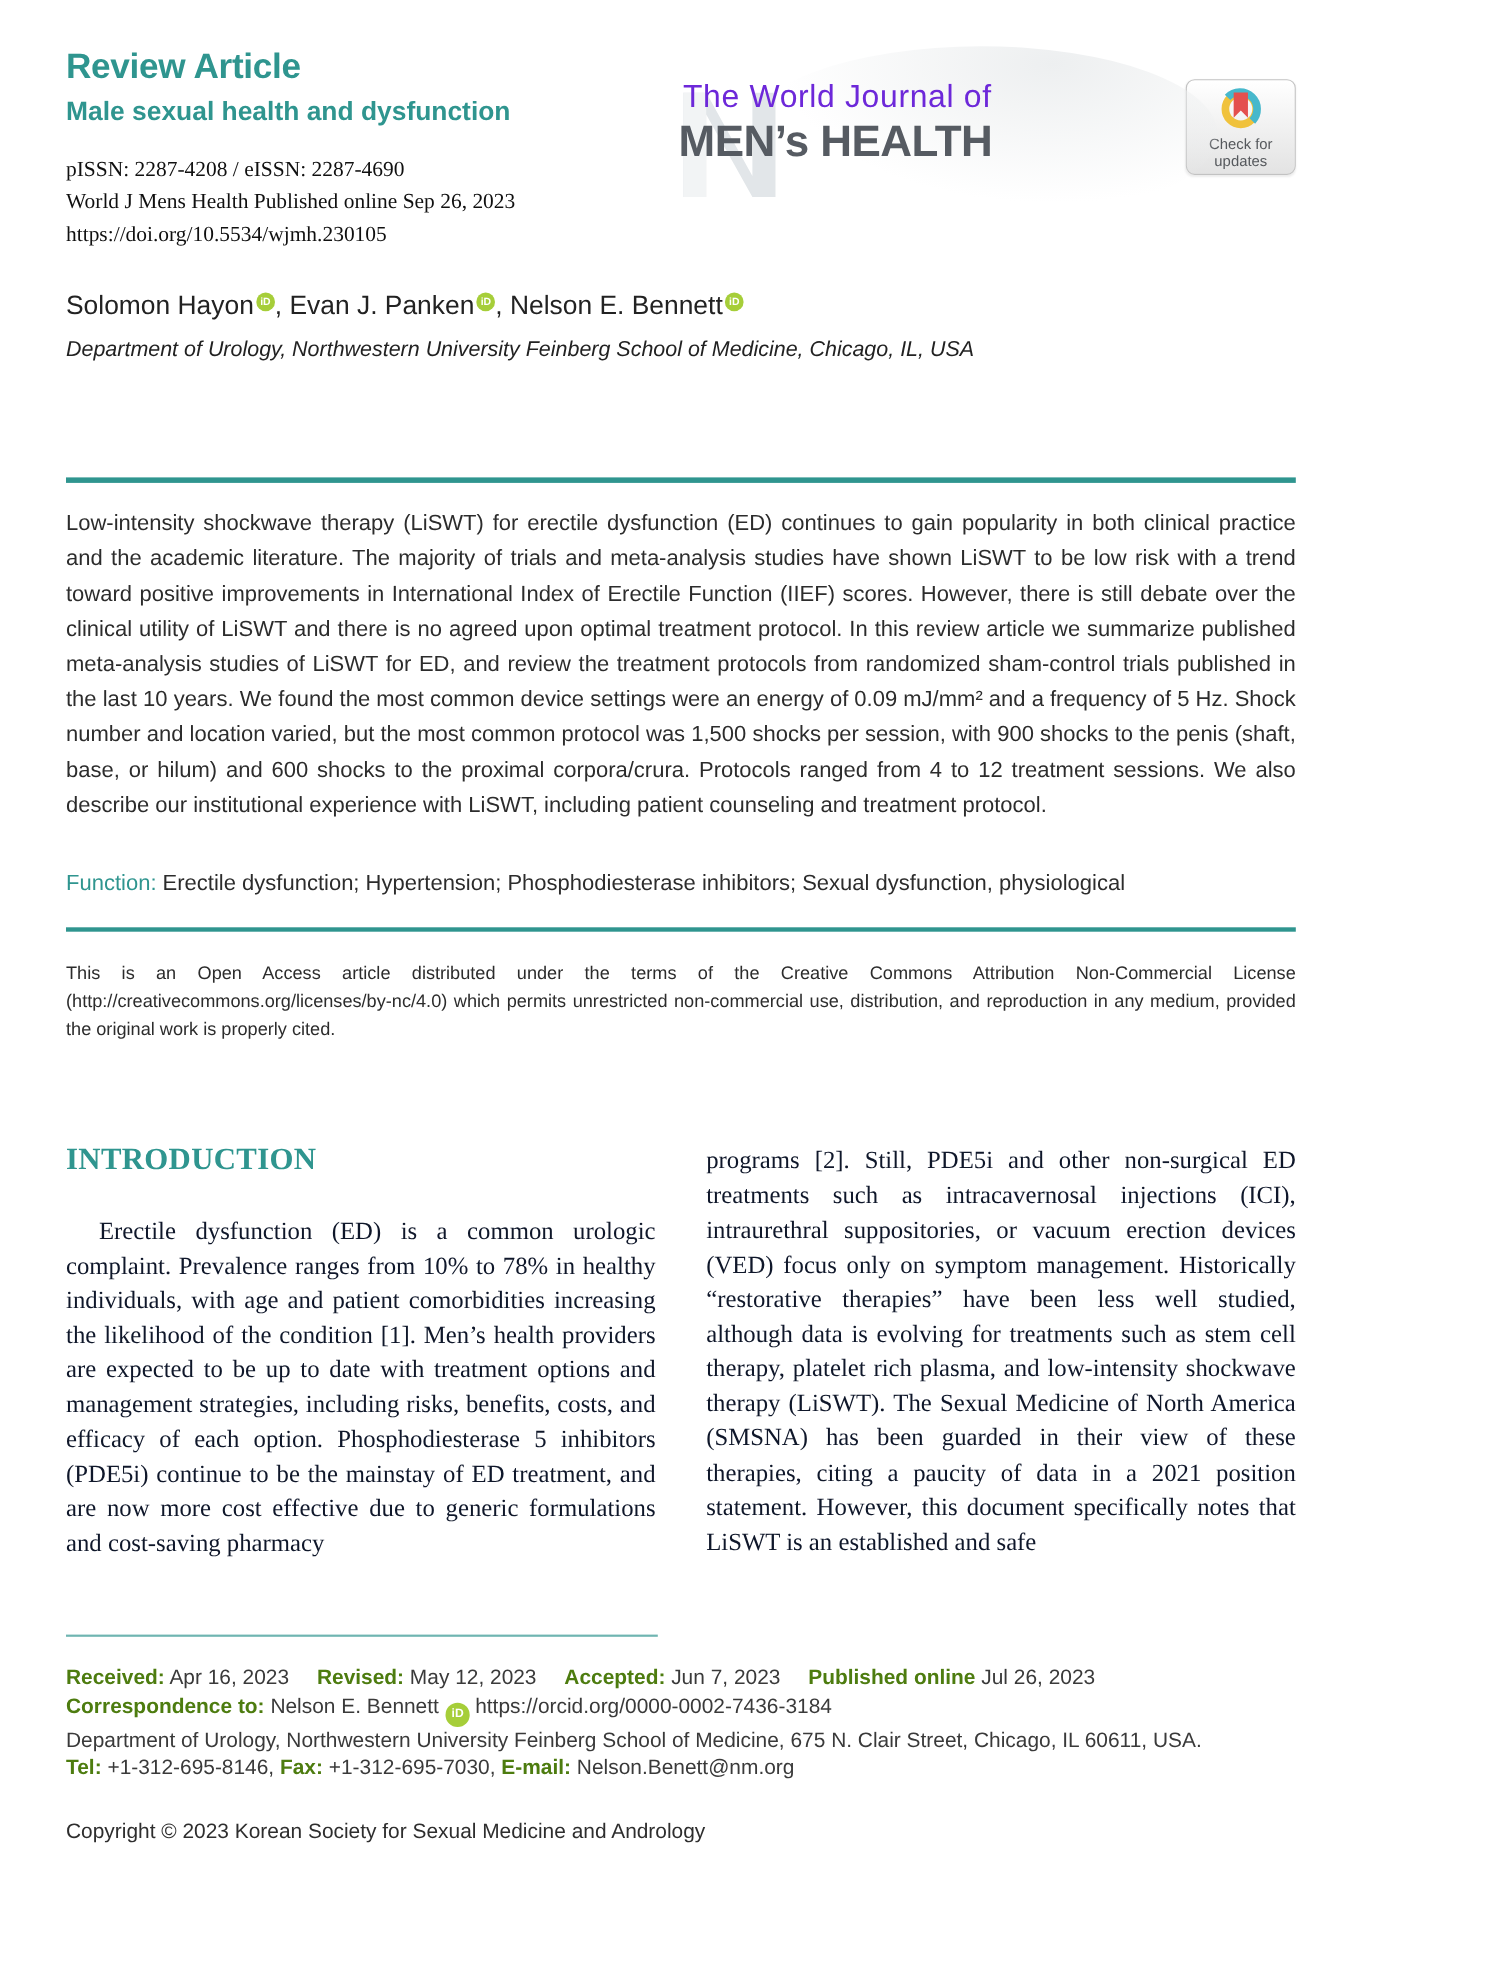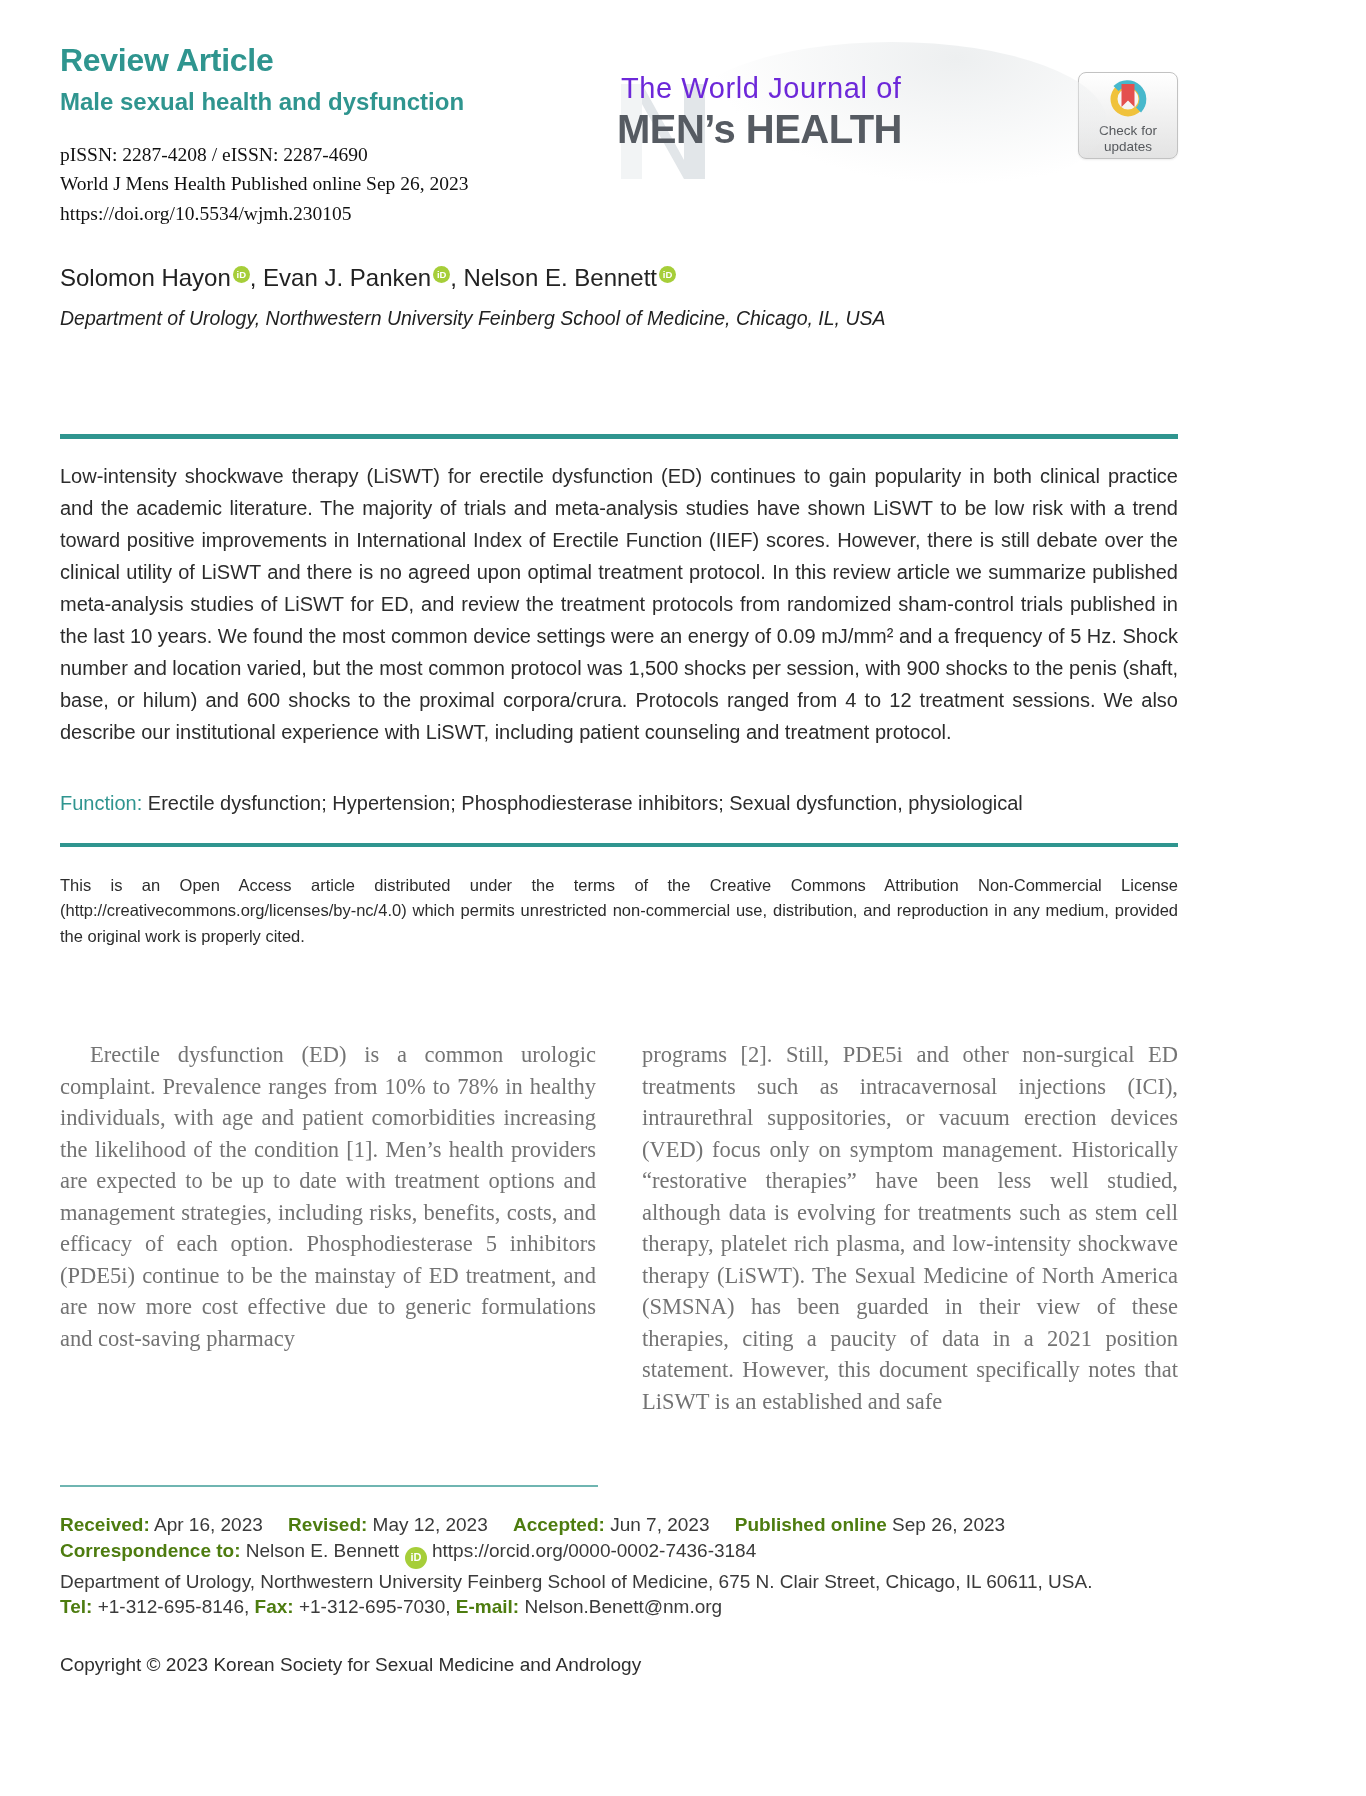--- a/index.html
+++ b/index.html
@@ -81,21 +81,21 @@
 
   
   .columns { margin-top: 90px; display: flex; gap: 46px; }
   .col { flex: 1; }
   .intro-heading {
     font-family: "Liberation Serif", serif; font-weight: bold;
     font-size: 28px; color: #2F958F; letter-spacing: 0.3px; margin-bottom: 32px;
   }
   .body-text {
     font-family: "Liberation Serif", serif; font-size: 22.5px; line-height: 31.5px;
-    text-align: justify; color: #737373;
+    text-align: justify; color: #0f172a;
   }
   .indent-first { text-indent: 30px; }
 
   
   .footnote-divider { margin-top: 68px; width: 538px; height: 2px; background: #6fb5b1; border: none; }
   .footer { margin-top: 25px; font-size: 19px; line-height: 25.5px; color: #3a3a3a; }
   .f-label { color: #4d7c0f; font-weight: bold; }
   .date-item { margin-right: 20px; }
   .orcid-lg {
     display: inline-flex; width: 22px; height: 22px; border-radius: 50%;
@@ -156,34 +156,35 @@
   <p class="abstract">Low-intensity shockwave therapy (LiSWT) for erectile dysfunction (ED) continues to gain popularity in both clinical practice and the academic literature. The majority of trials and meta-analysis studies have shown LiSWT to be low risk with a trend toward positive improvements in International Index of Erectile Function (IIEF) scores. However, there is still debate over the clinical utility of LiSWT and there is no agreed upon optimal treatment protocol. In this review article we summarize published meta-analysis studies of LiSWT for ED, and review the treatment protocols from randomized sham-control trials published in the last 10 years. We found the most common device settings were an energy of 0.09 mJ/mm² and a frequency of 5 Hz. Shock number and location varied, but the most common protocol was 1,500 shocks per session, with 900 shocks to the penis (shaft, base, or hilum) and 600 shocks to the proximal corpora/crura. Protocols ranged from 4 to 12 treatment sessions. We also describe our institutional experience with LiSWT, including patient counseling and treatment protocol.</p>
   <p class="keywords">
     <span class="kw-label">Function:</span>
     <span>Erectile dysfunction; Hypertension; Phosphodiesterase inhibitors; Sexual dysfunction, physiological</span>
   </p>
   <hr class="rule rule-2">
   <p class="open-access">This is an Open Access article distributed under the terms of the Creative Commons Attribution Non-Commercial License (http://creativecommons.org/licenses/by-nc/4.0) which permits unrestricted non-commercial use, distribution, and reproduction in any medium, provided the original work is properly cited.</p>
 
   <div class="columns">
     <div class="col">
+      <h2 class="intro-heading">INTRODUCTION</h2>
       <p class="body-text indent-first">Erectile dysfunction (ED) is a common urologic complaint. Prevalence ranges from 10% to 78% in healthy individuals, with age and patient comorbidities increasing the likelihood of the condition [1]. Men’s health providers are expected to be up to date with treatment options and management strategies, including risks, benefits, costs, and efficacy of each option. Phosphodiesterase 5 inhibitors (PDE5i) continue to be the mainstay of ED treatment, and are now more cost effective due to generic formulations and cost-saving pharmacy</p>
     </div>
     <div class="col">
       <p class="body-text">programs [2]. Still, PDE5i and other non-surgical ED treatments such as intracavernosal injections (ICI), intraurethral suppositories, or vacuum erection devices (VED) focus only on symptom management. Historically “restorative therapies” have been less well studied, although data is evolving for treatments such as stem cell therapy, platelet rich plasma, and low-intensity shockwave therapy (LiSWT). The Sexual Medicine of North America (SMSNA) has been guarded in their view of these therapies, citing a paucity of data in a 2021 position statement. However, this document specifically notes that LiSWT is an established and safe</p>
     </div>
   </div>
 
   <hr class="footnote-divider">
   <div class="footer">
     <div>
       <span class="date-item"><span class="f-label">Received:</span> <span>Apr 16, 2023</span></span>
       <span class="date-item"><span class="f-label">Revised:</span> <span>May 12, 2023</span></span>
       <span class="date-item"><span class="f-label">Accepted:</span> <span>Jun 7, 2023</span></span>
-      <span class="date-item"><span class="f-label">Published online</span> <span>Sep 26, 2023</span></span>
+      <span class="date-item"><span class="f-label">Published online</span> <span>Jul 26, 2023</span></span>
     </div>
     <div>
       <span class="f-label">Correspondence to:</span>
       <span>Nelson E. Bennett</span><span class="orcid-lg">iD</span><span>https://orcid.org/0000-0002-7436-3184</span>
     </div>
     <div>Department of Urology, Northwestern University Feinberg School of Medicine, 675 N. Clair Street, Chicago, IL 60611, USA.</div>
     <div>
       <span><span class="f-label">Tel:</span> <span>+1-312-695-8146,</span></span>
       <span><span class="f-label">Fax:</span> <span>+1-312-695-7030,</span></span>
       <span><span class="f-label">E-mail:</span> <span>Nelson.Benett@nm.org</span></span>

